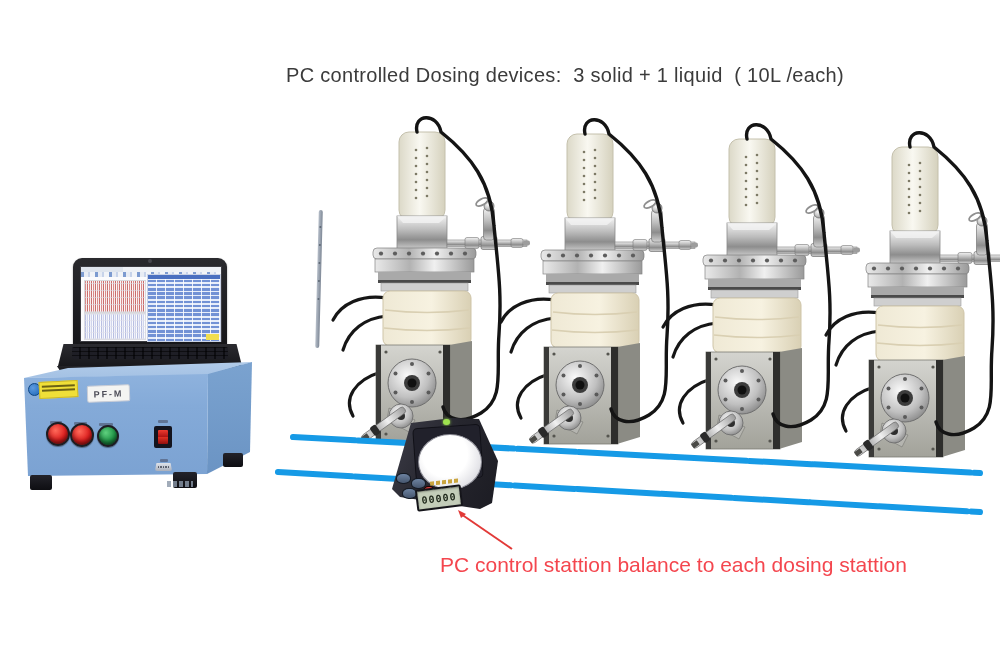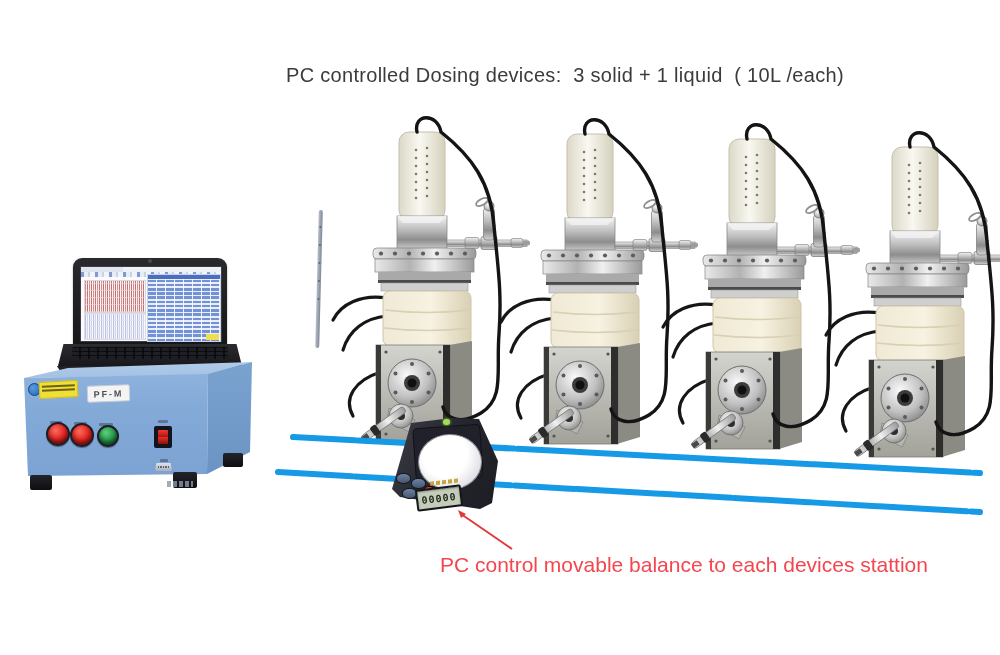--- a/index.html
+++ b/index.html
@@ -323,15 +323,15 @@
     <div class="abs bal-red"></div>
     <div class="abs bal-brand"></div>
     <div class="abs bal-lcd">00000</div>
   </div>
 
   <svg class="redline" width="1000" height="655">
     <polygon points="458,510 466,514 461,518" fill="#e23a38"></polygon>
     <line x1="461" y1="514" x2="512" y2="549" stroke="#e23a38" stroke-width="2"></line>
   </svg>
 
-  <div class="abs annotation">PC control movable balance to each devices stattion</div>
+  <div class="abs annotation">PC control stattion balance to each dosing stattion</div>
 
 </div>
 
 </body></html>

